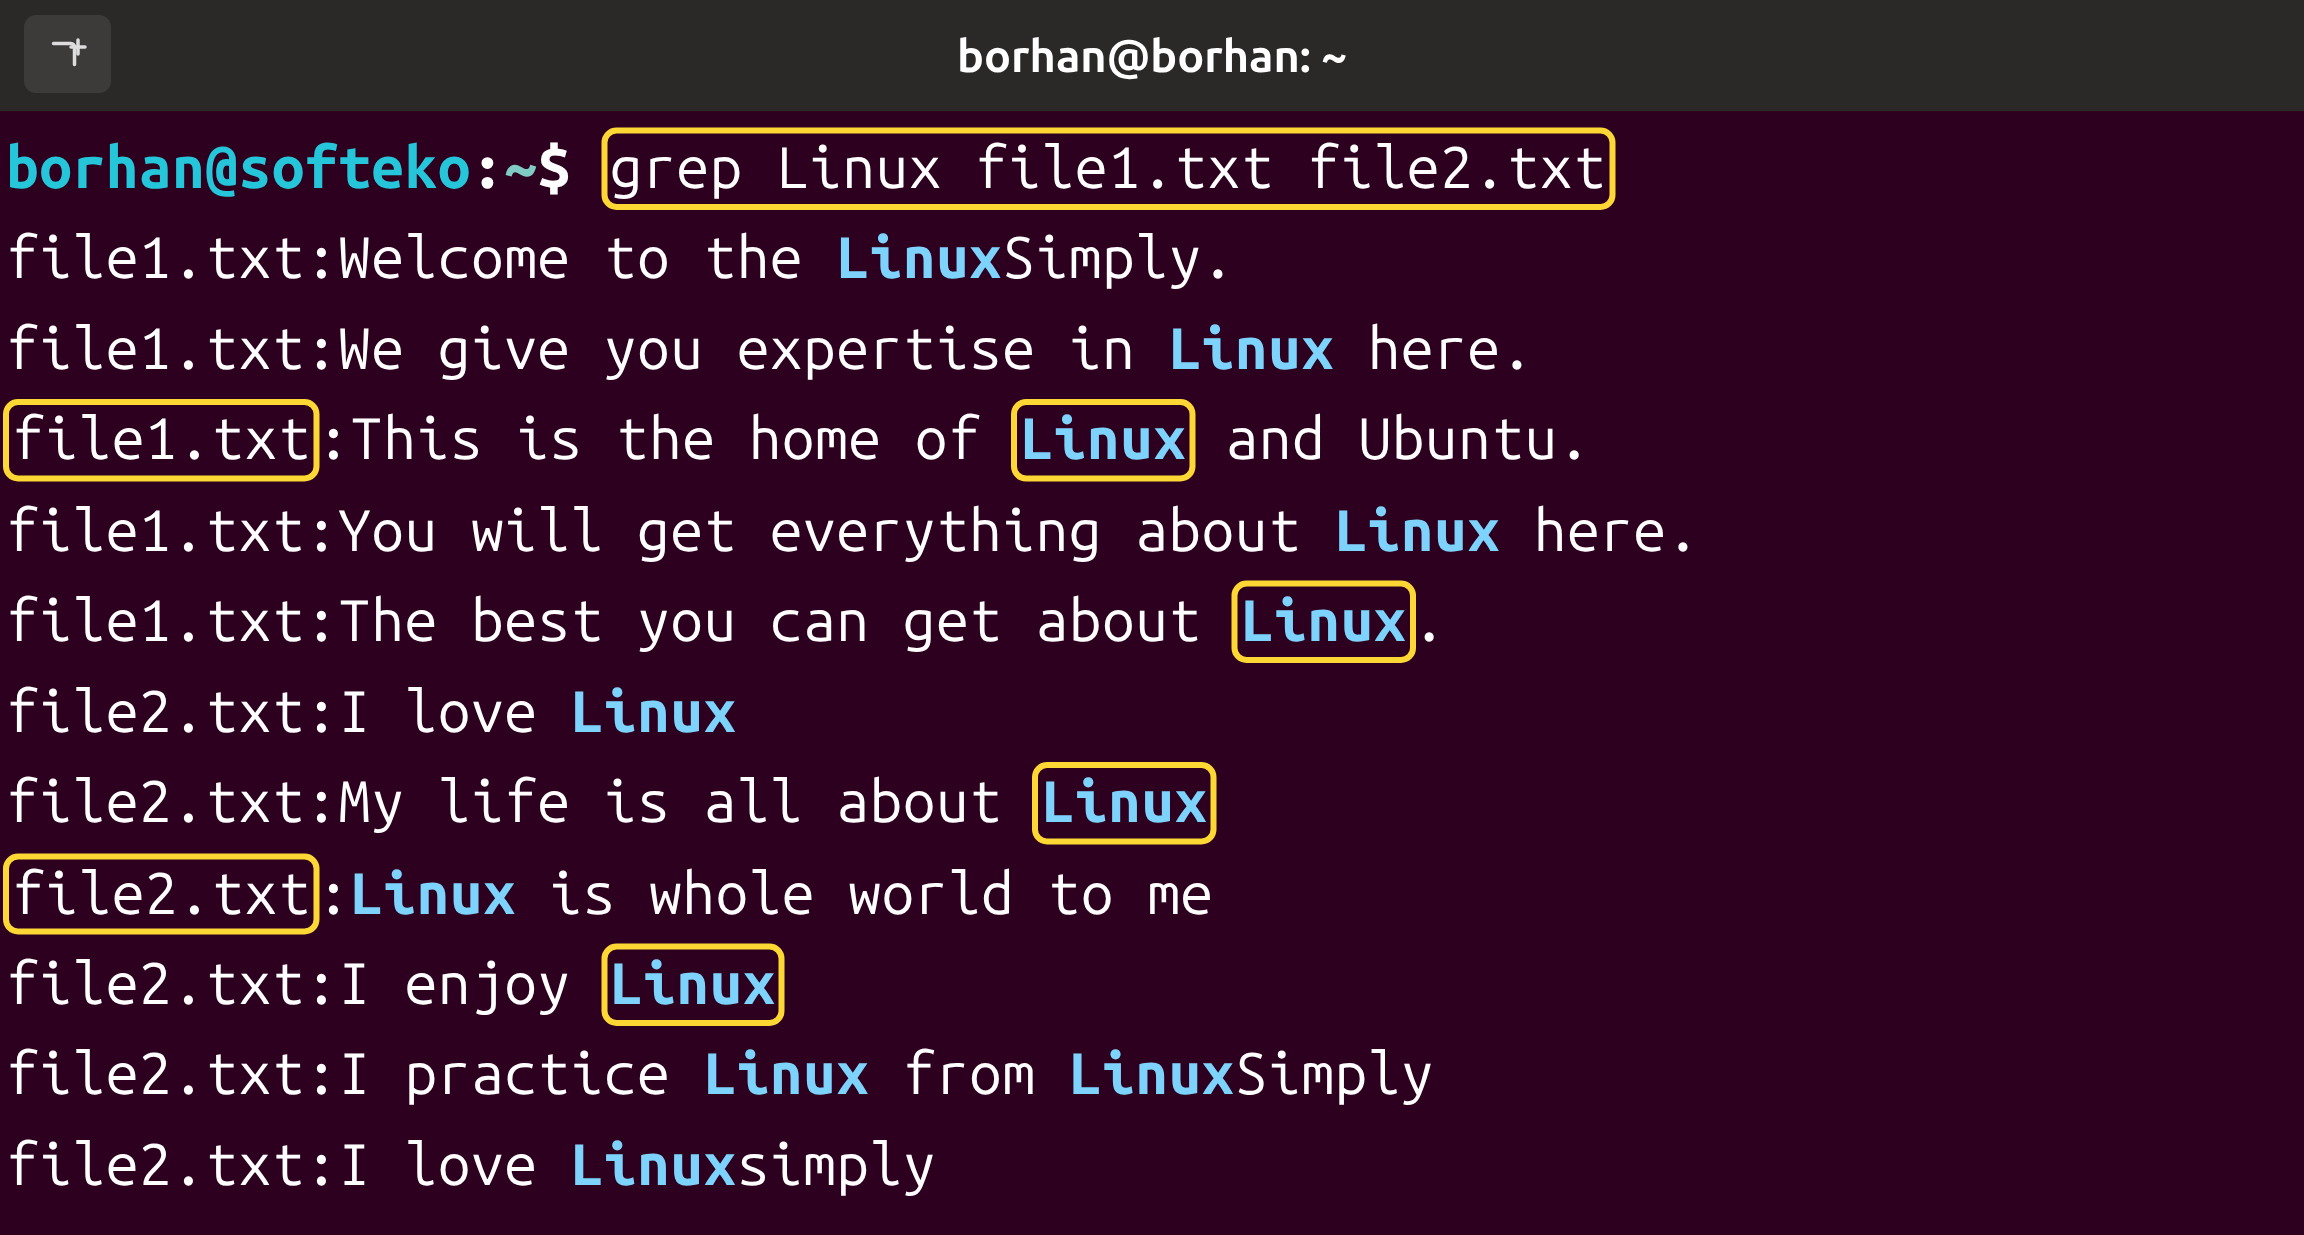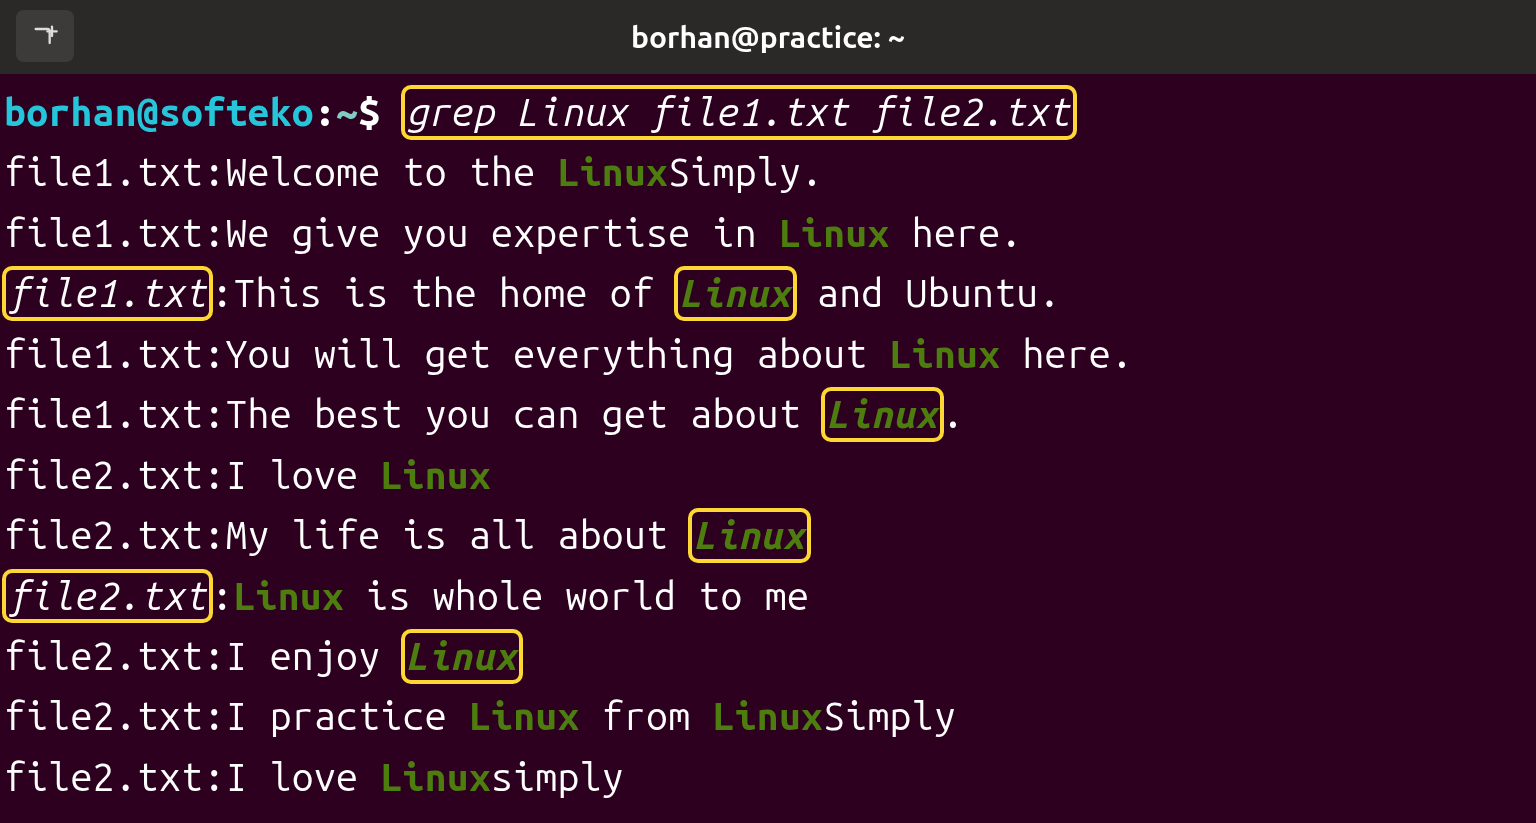--- a/index.html
+++ b/index.html
@@ -46,39 +46,38 @@
     padding: 8px 0 0 4px;
     white-space: pre;
     letter-spacing: 0.3px;
   }
   .ps-user { color: #26c6da; font-weight: 700; }
   .ps-path { color: #80cbc4; font-weight: 700; }
   .ps-sep  { color: #ffffff; font-weight: 700; }
   .ps-dollar { color: #ffffff; font-weight: 700; }
   .txt { color: #ffffff; }
   .fname { color: #ffffff; }
-  .match { color: #4d7c0f; font-weight: 700; }
+  .match { color: #7dd3fc; font-weight: 700; }
   .hl {
     border: 4px solid #fdd835;
     border-radius: 10px;
     padding: 0 4px;
     margin: 0 -4px;
     display: inline-block;
     line-height: 1.2;
-    font-style: italic;
   }
   .hl-tight { padding: 0 2px; margin: 0 -2px; }
   .line { display: block; }
 </style>
 </head>
 <body>
 
 <div class="titlebar">
   <div class="tab-btn">
     <svg width="28" height="28" viewBox="0 0 24 24">
       <path d="M4 6 h10 a2 2 0 0 1 2 2 v10" fill="none" stroke="#ddd" stroke-width="2" stroke-linecap="round"></path>
       <path d="M18 4 v8 M14 8 h8" fill="none" stroke="#ddd" stroke-width="2" stroke-linecap="round"></path>
     </svg>
   </div>
-  <div class="title">borhan@practice: ~</div>
+  <div class="title">borhan@borhan: ~</div>
 </div>
 
 <div class="term" id="term"><span class="line"><span class="ps-user">borhan@softeko</span><span class="ps-sep">:</span><span class="ps-path">~</span><span class="ps-dollar">$ </span><span class="txt hl hl-tight">grep Linux file1.txt file2.txt</span></span><span class="line"><span class="fname">file1.txt</span><span class="fname">:</span><span class="txt">Welcome to the </span><span class="match">Linux</span><span class="txt">Simply.</span></span><span class="line"><span class="fname">file1.txt</span><span class="fname">:</span><span class="txt">We give you expertise in </span><span class="match">Linux</span><span class="txt"> here.</span></span><span class="line"><span class="fname hl hl-tight">file1.txt</span><span class="fname">:</span><span class="txt">This is the home of </span><span class="match hl hl-tight">Linux</span><span class="txt"> and Ubuntu.</span></span><span class="line"><span class="fname">file1.txt</span><span class="fname">:</span><span class="txt">You will get everything about </span><span class="match">Linux</span><span class="txt"> here.</span></span><span class="line"><span class="fname">file1.txt</span><span class="fname">:</span><span class="txt">The best you can get about </span><span class="match hl hl-tight">Linux</span><span class="txt">.</span></span><span class="line"><span class="fname">file2.txt</span><span class="fname">:</span><span class="txt">I love </span><span class="match">Linux</span></span><span class="line"><span class="fname">file2.txt</span><span class="fname">:</span><span class="txt">My life is all about </span><span class="match hl hl-tight">Linux</span></span><span class="line"><span class="fname hl hl-tight">file2.txt</span><span class="fname">:</span><span class="match">Linux</span><span class="txt"> is whole world to me</span></span><span class="line"><span class="fname">file2.txt</span><span class="fname">:</span><span class="txt">I enjoy </span><span class="match hl hl-tight">Linux</span></span><span class="line"><span class="fname">file2.txt</span><span class="fname">:</span><span class="txt">I practice </span><span class="match">Linux</span><span class="txt"> from </span><span class="match">Linux</span><span class="txt">Simply</span></span><span class="line"><span class="fname">file2.txt</span><span class="fname">:</span><span class="txt">I love </span><span class="match">Linux</span><span class="txt">simply</span></span></div>
 
 </body></html>

